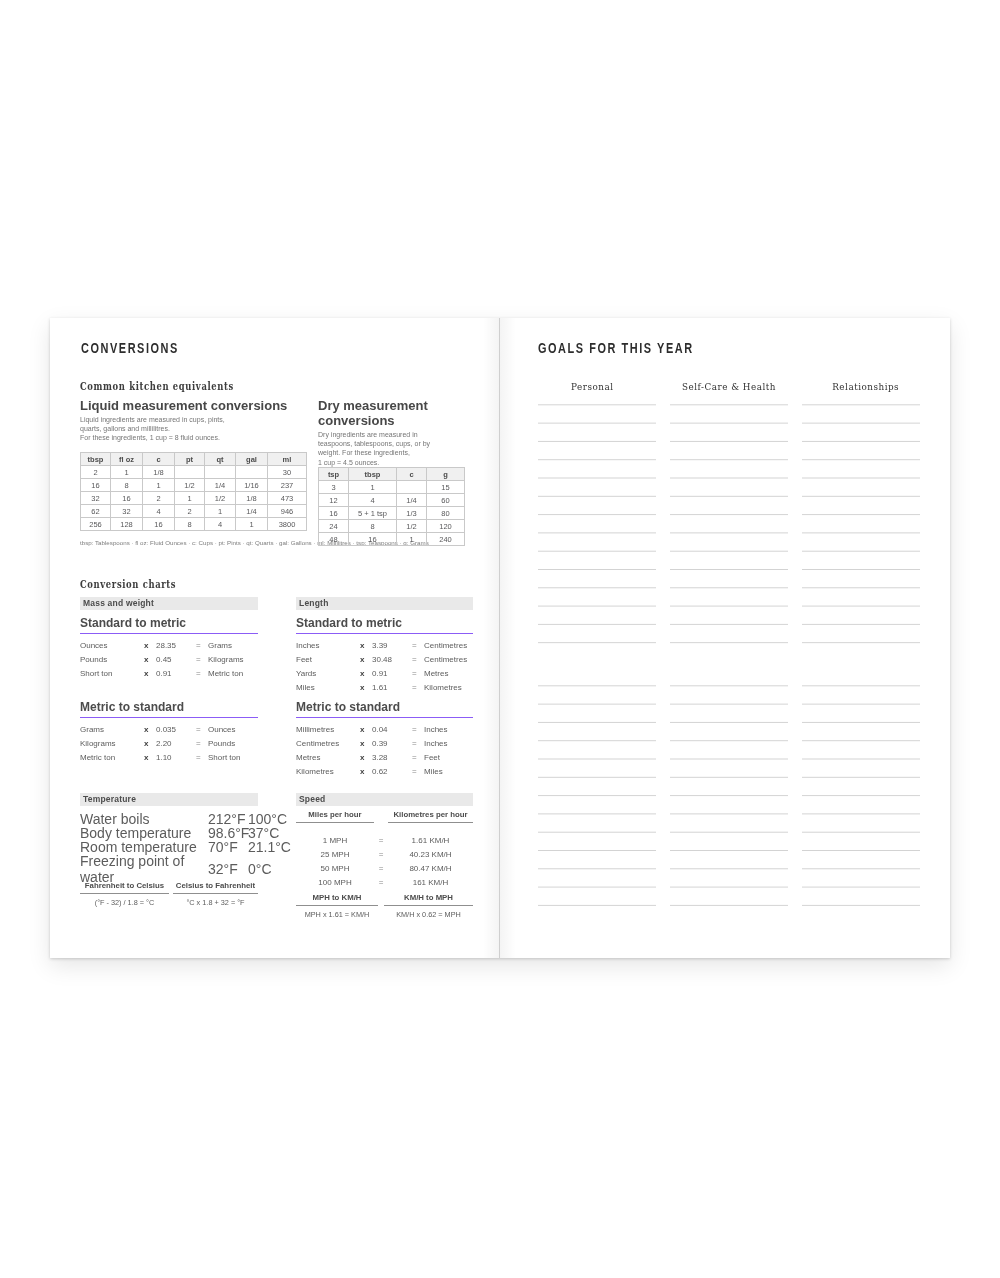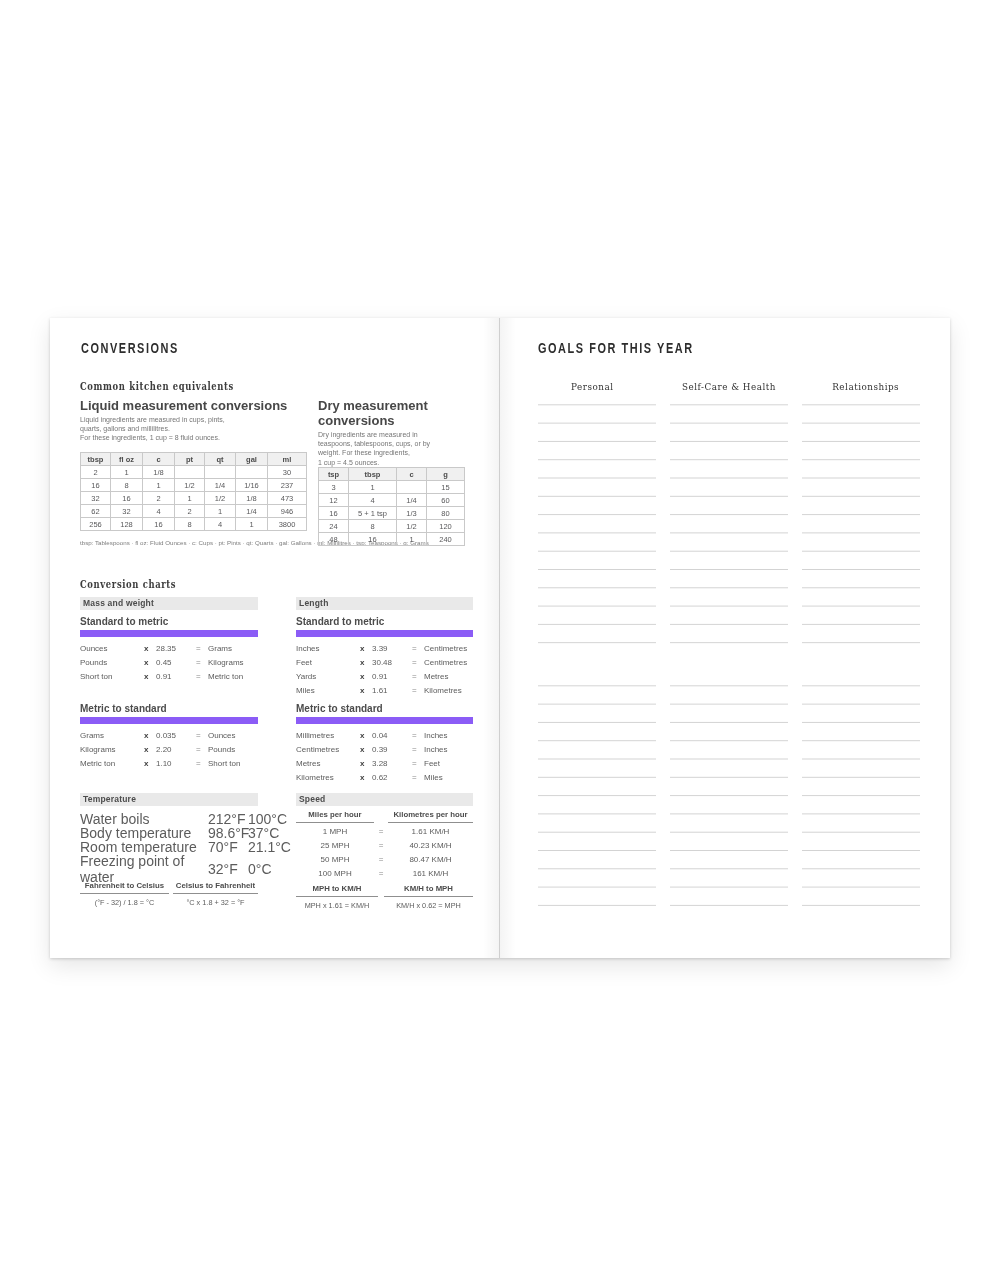--- a/index.html
+++ b/index.html
@@ -40,21 +40,21 @@
   
   .charts-heading { position:absolute; top:260px; left:30px; }
   .convcols, .tempspeed { position:absolute; left:30px; width:402px; }
   .convcols { top:279px; }
   .tempspeed { top:475px; }
   .col-l { width:178px; }
   .col-r { position:absolute; top:0; left:216px; width:177px; }
 
   .section-bar { background:#e9e9e9; height:13px; line-height:13px; padding-left:3px; font-size:8.5px;
             font-weight:700; color:#4c4c4c; letter-spacing:0.2px; }
-  .sub-label { font-size:10px; font-weight:700; color:#4c4c4c; padding:6px 0 3px 0; border-bottom:7px solid #8b5cf6;
+  .sub-label { font-size:12px; font-weight:700; color:#4c4c4c; padding:6px 0 3px 0; border-bottom:1px solid #8b5cf6;
             margin-bottom:4px; }
   .rows-std { height:56px; }
   .conv-row { display:grid; grid-template-columns:64px 12px 40px 12px 1fr; align-items:center; height:14px;
             font-size:8px; color:#5c5c5c; }
   .c-op { font-weight:700; color:#3f3f3f; }
   .c-eq { color:#8a8a8a; }
 
   
   .temp-rows { margin-top:5px; }
   .temp-row { display:grid; grid-template-columns:128px 40px 1fr; align-items:center; height:14px;
@@ -68,21 +68,21 @@
 
   
   .speed-headrow { display:flex; margin-top:4px; }
   .sp-h { font-size:7.8px; font-weight:700; color:#4c4c4c; text-align:center; padding-bottom:3px;
             border-bottom:1px solid #8f8f8f; white-space:nowrap; }
   .sp-c1 { width:78px; text-align:center; }
   .sp-gap { width:14px; text-align:center; }
   .sp-c2 { flex:1; text-align:center; }
   .speed-row { display:flex; align-items:center; height:14px; font-size:8px; color:#5c5c5c; }
   .sp-eq { color:#8a8a8a; }
-  .speed-rows { margin-top:1px; }
+  .speed-rows { margin-top:10px; }
   .sp-form { margin-top:4px; gap:6px; }
   .fb2-l { width:82px; } .fb2-r { flex:1; }
 
   
   .goals-group { position:absolute; left:38px; width:382px; }
   .gg1 { top:64px; }
   .gg2 { top:358px; }
   .goals-headers { display:flex; gap:28px; height:12px; }
   .gg2 .goals-headers { height:14px; }
   .goals-header { flex:1; text-align:center; font-family:"DejaVu Serif",serif; font-size:8.8px;

